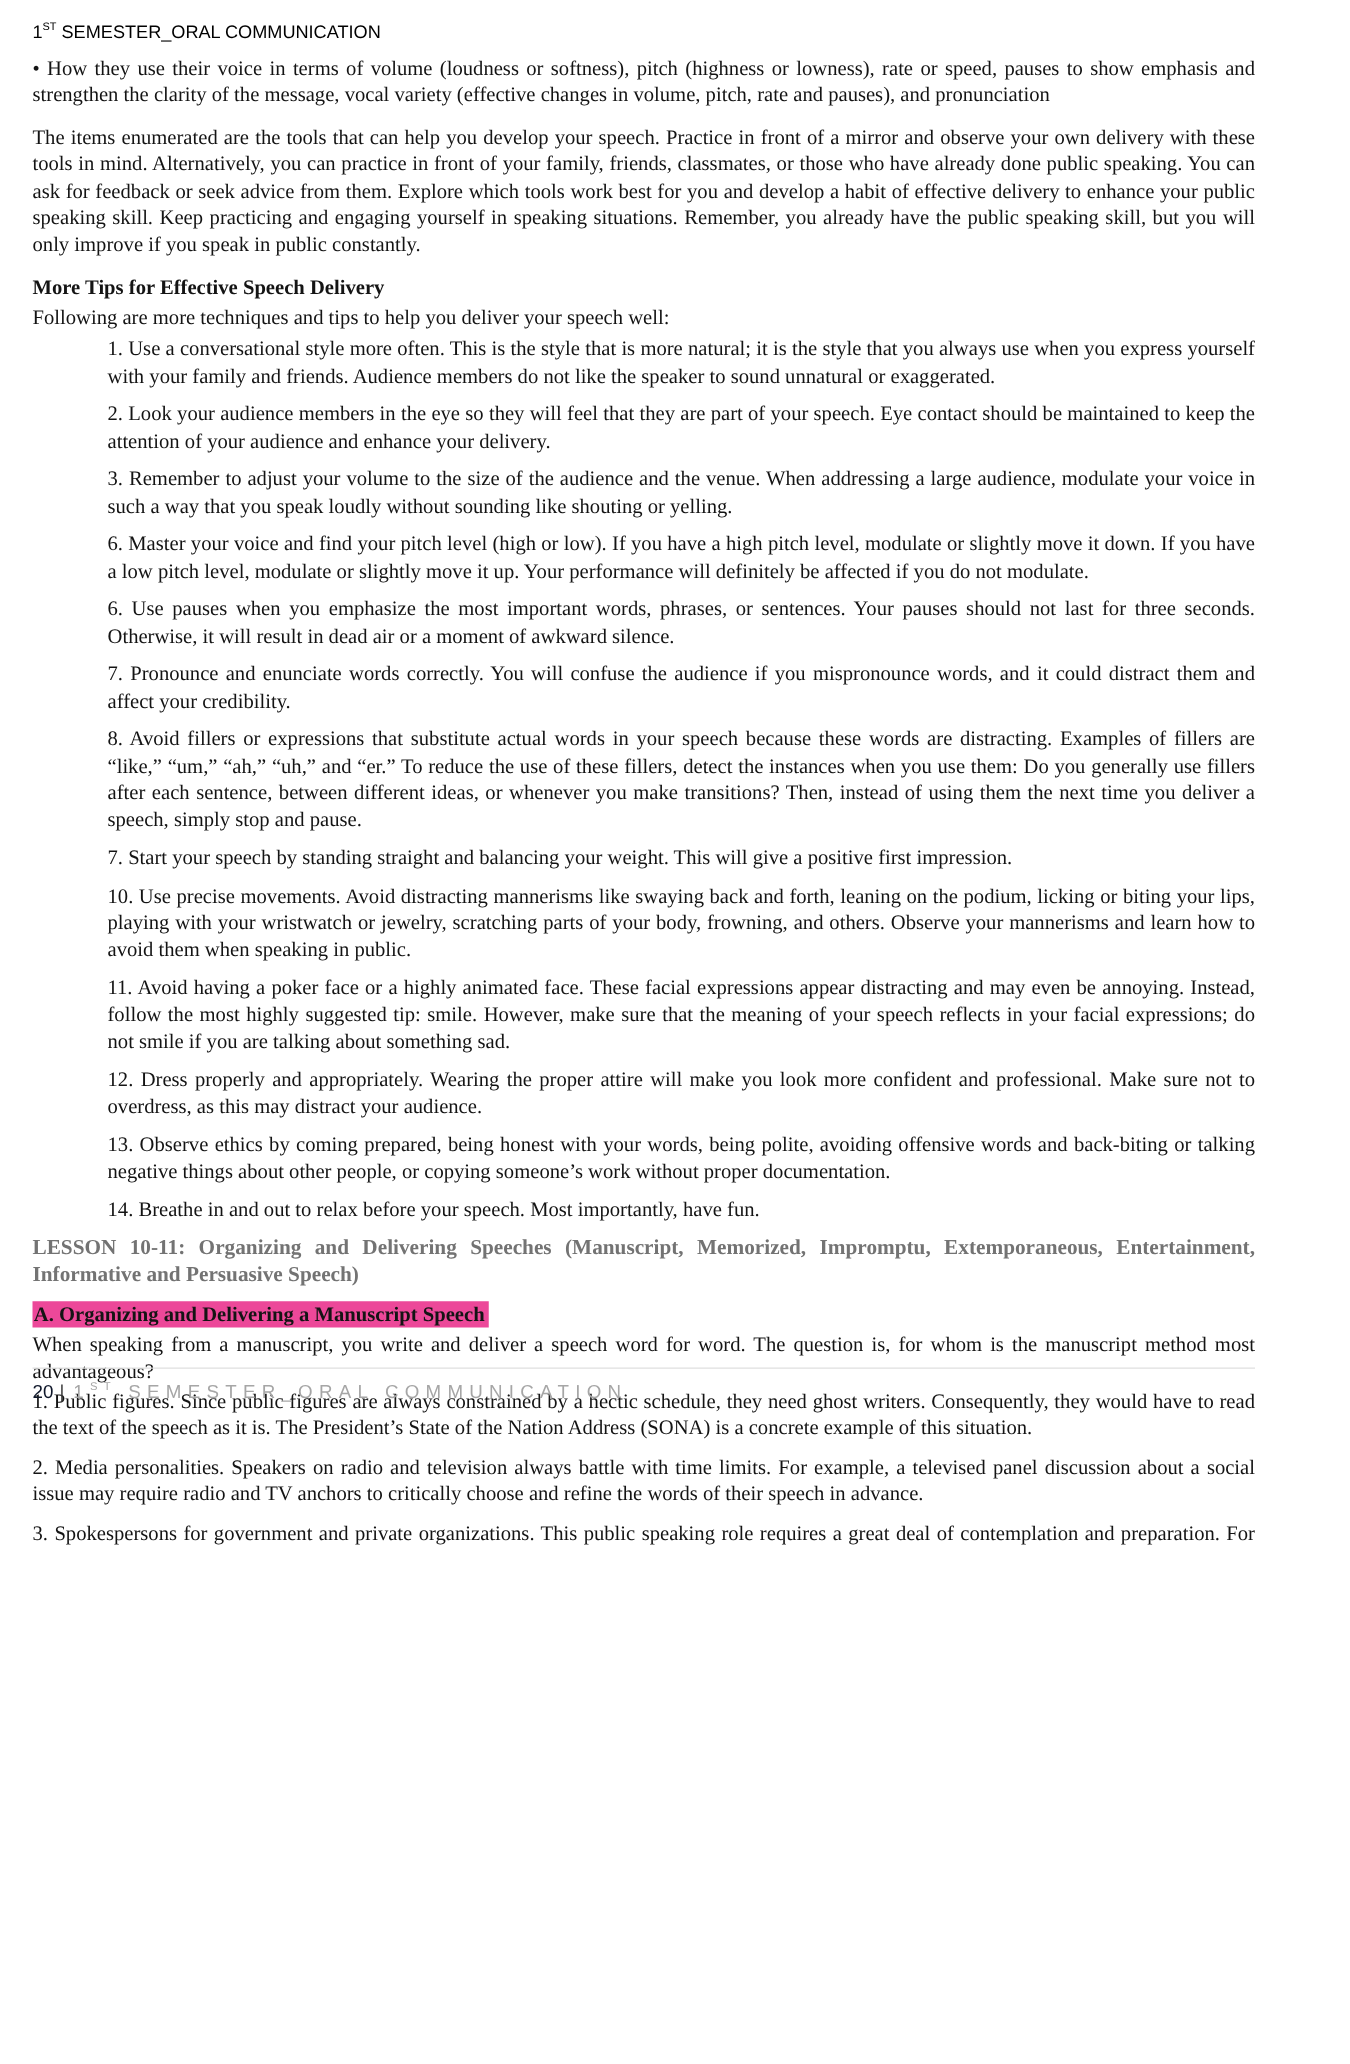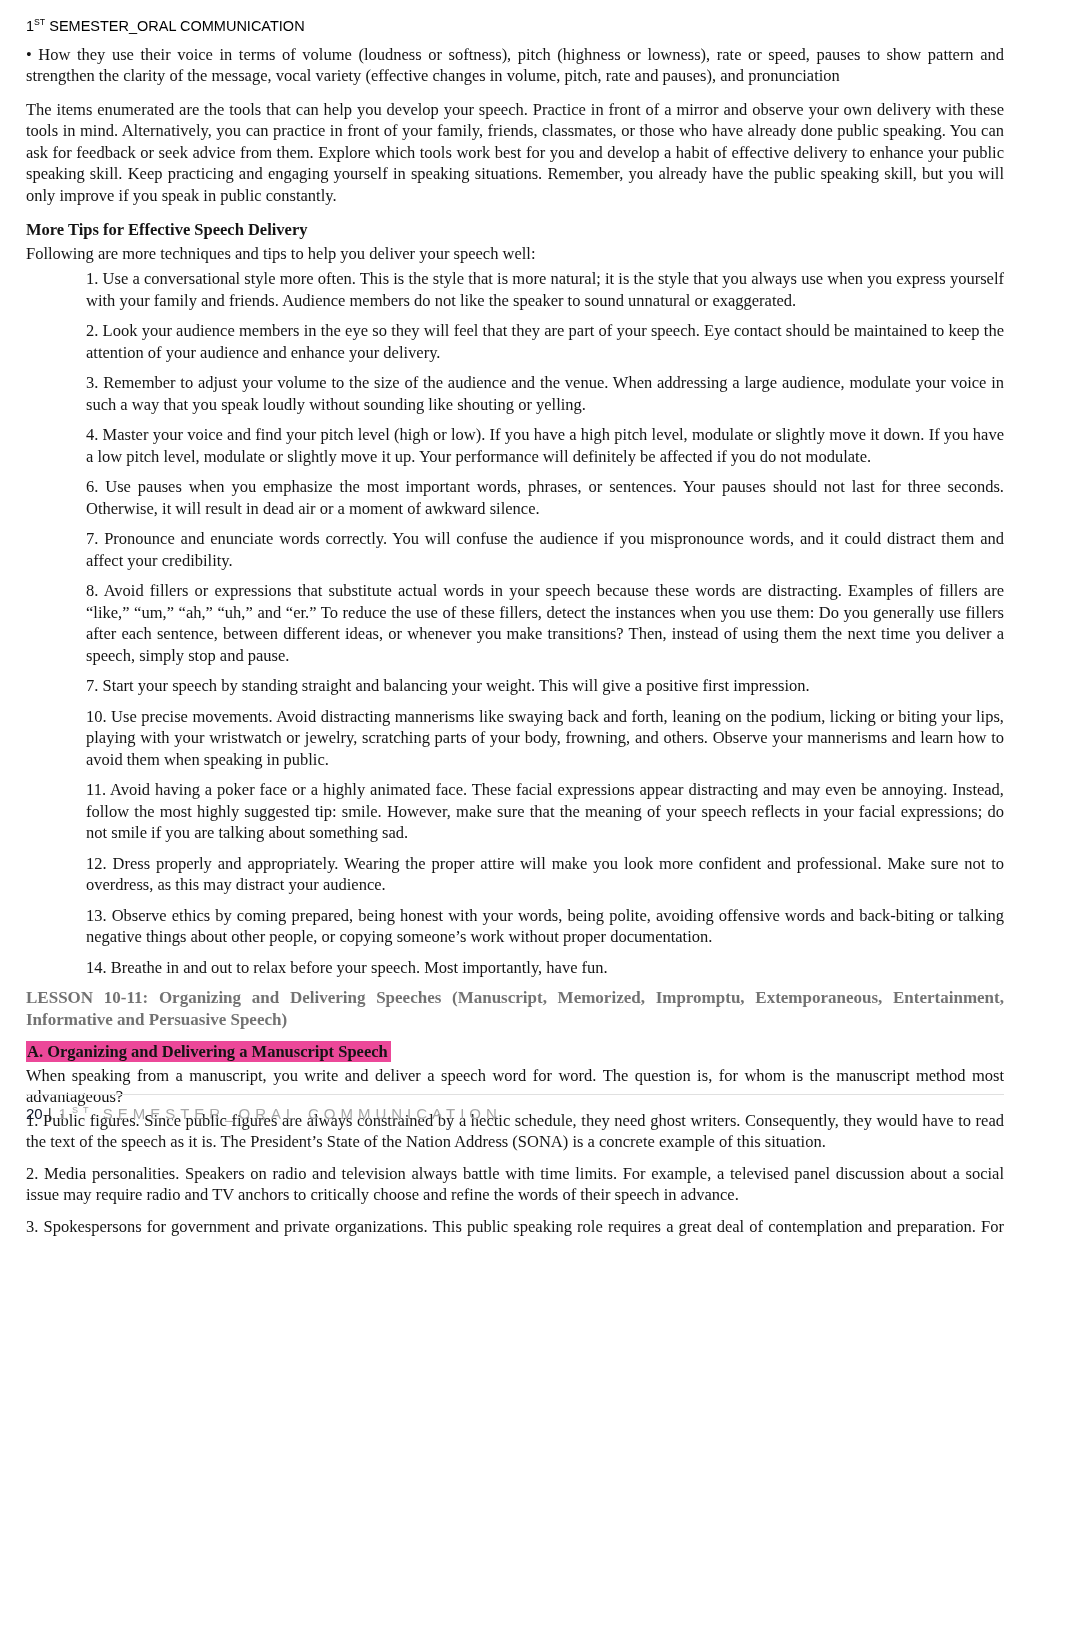--- a/index.html
+++ b/index.html
@@ -62,31 +62,31 @@
 </style>
 </head>
 <body>
 
 <div class="page">
 
   <div class="header-title">
     <span>1</span><sup class="ord">ST</sup><span> SEMESTER_ORAL COMMUNICATION</span>
   </div>
 
-  <p class="j bullet">• How they use their voice in terms of volume (loudness or softness), pitch (highness or lowness), rate or speed, pauses to show pattern and strengthen the clarity of the message, vocal variety (effective changes in volume, pitch, rate and pauses), and pronunciation</p>
+  <p class="j bullet">• How they use their voice in terms of volume (loudness or softness), pitch (highness or lowness), rate or speed, pauses to show emphasis and strengthen the clarity of the message, vocal variety (effective changes in volume, pitch, rate and pauses), and pronunciation</p>
 
   <p class="j para">The items enumerated are the tools that can help you develop your speech. Practice in front of a mirror and observe your own delivery with these tools in mind. Alternatively, you can practice in front of your family, friends, classmates, or those who have already done public speaking. You can ask for feedback or seek advice from them. Explore which tools work best for you and develop a habit of effective delivery to enhance your public speaking skill. Keep practicing and engaging yourself in speaking situations. Remember, you already have the public speaking skill, but you will only improve if you speak in public constantly.</p>
 
   <h3 class="sec">More Tips for Effective Speech Delivery</h3>
   <p class="tips-intro">Following are more techniques and tips to help you deliver your speech well:</p>
 
   <p class="tip">1. Use a conversational style more often. This is the style that is more natural; it is the style that you always use when you express yourself with your family and friends. Audience members do not like the speaker to sound unnatural or exaggerated.</p>
   <p class="tip">2. Look your audience members in the eye so they will feel that they are part of your speech. Eye contact should be maintained to keep the attention of your audience and enhance your delivery.</p>
   <p class="tip">3. Remember to adjust your volume to the size of the audience and the venue. When addressing a large audience, modulate your voice in such a way that you speak loudly without sounding like shouting or yelling.</p>
-  <p class="tip">4. Master your voice and find your pitch level (high or low). If you have a high pitch level, modulate or slightly move it down. If you have a low pitch level, modulate or slightly move it up. Your performance will definitely be affected if you do not modulate.</p>
+  <p class="tip">6. Master your voice and find your pitch level (high or low). If you have a high pitch level, modulate or slightly move it down. If you have a low pitch level, modulate or slightly move it up. Your performance will definitely be affected if you do not modulate.</p>
   <p class="tip">6. Use pauses when you emphasize the most important words, phrases, or sentences. Your pauses should not last for three seconds. Otherwise, it will result in dead air or a moment of awkward silence.</p>
   <p class="tip">7. Pronounce and enunciate words correctly. You will confuse the audience if you mispronounce words, and it could distract them and affect your credibility.</p>
   <p class="tip">8. Avoid fillers or expressions that substitute actual words in your speech because these words are distracting. Examples of fillers are “like,” “um,” “ah,” “uh,” and “er.” To reduce the use of these fillers, detect the instances when you use them: Do you generally use fillers after each sentence, between different ideas, or whenever you make transitions? Then, instead of using them the next time you deliver a speech, simply stop and pause.</p>
   <p class="tip">7. Start your speech by standing straight and balancing your weight. This will give a positive first impression.</p>
   <p class="tip">10. Use precise movements. Avoid distracting mannerisms like swaying back and forth, leaning on the podium, licking or biting your lips, playing with your wristwatch or jewelry, scratching parts of your body, frowning, and others. Observe your mannerisms and learn how to avoid them when speaking in public.</p>
   <p class="tip">11. Avoid having a poker face or a highly animated face. These facial expressions appear distracting and may even be annoying. Instead, follow the most highly suggested tip: smile. However, make sure that the meaning of your speech reflects in your facial expressions; do not smile if you are talking about something sad.</p>
   <p class="tip">12. Dress properly and appropriately. Wearing the proper attire will make you look more confident and professional. Make sure not to overdress, as this may distract your audience.</p>
   <p class="tip">13. Observe ethics by coming prepared, being honest with your words, being polite, avoiding offensive words and back-biting or talking negative things about other people, or copying someone’s work without proper documentation.</p>
   <p class="tip">14. Breathe in and out to relax before your speech. Most importantly, have fun.</p>
 

